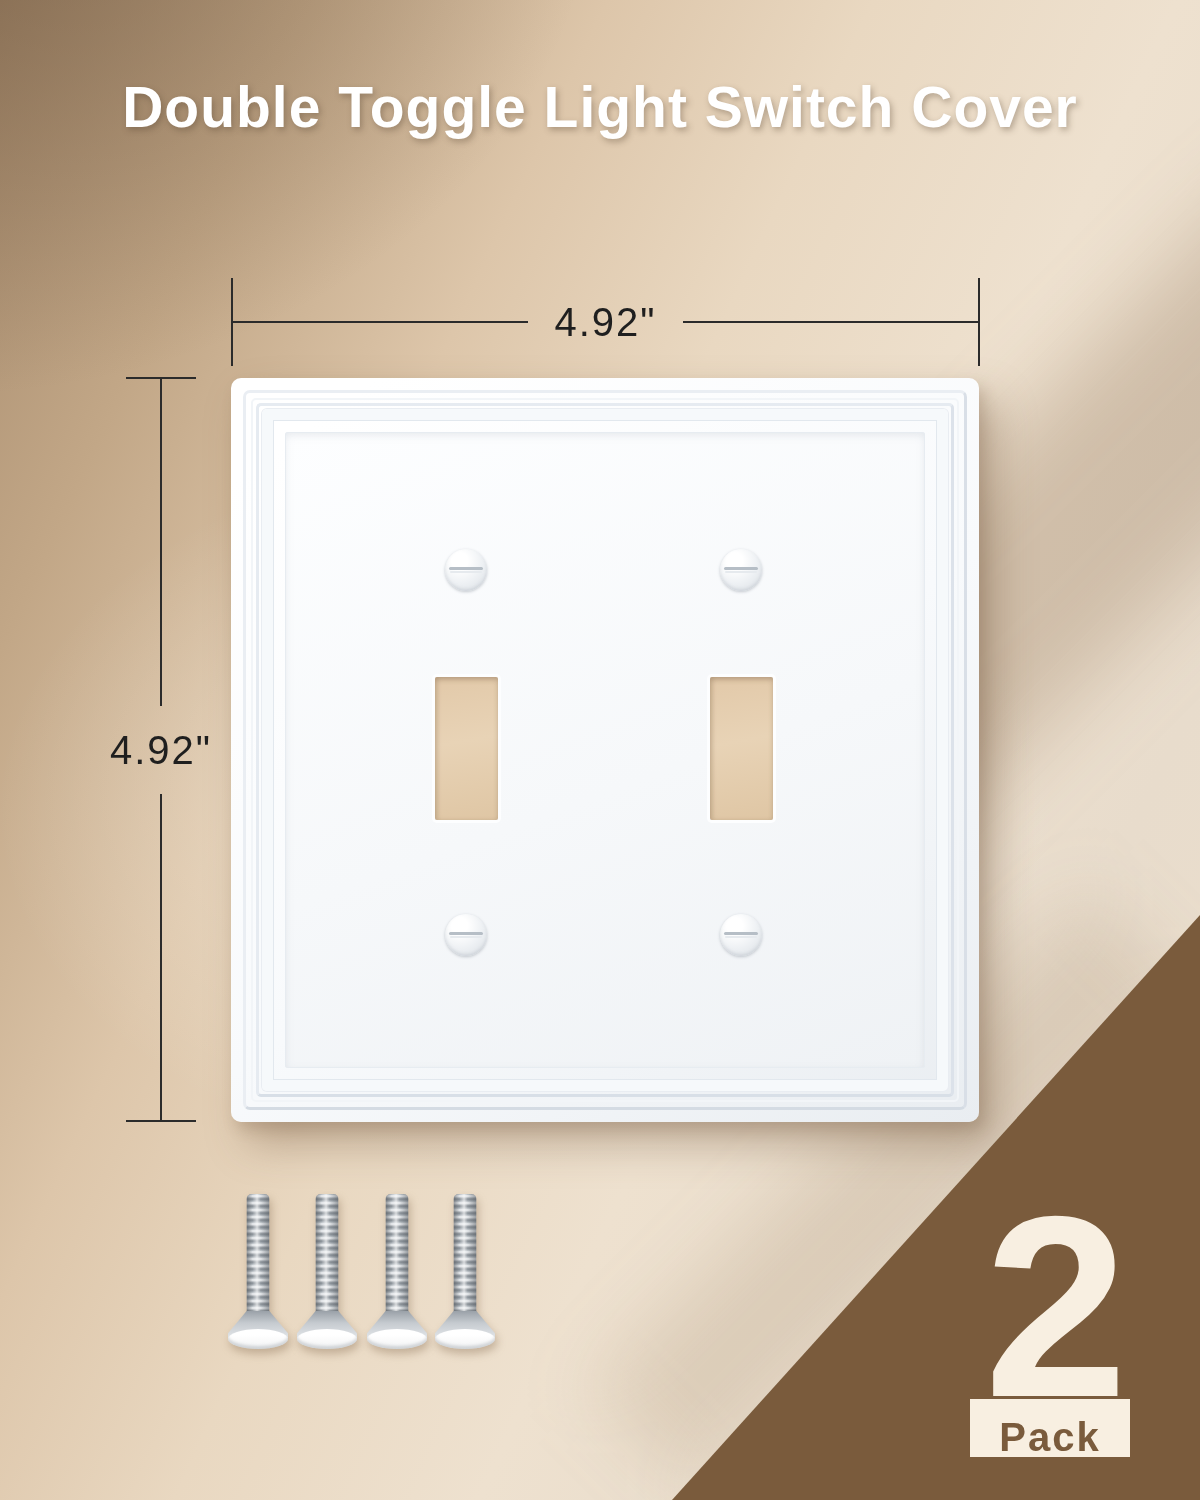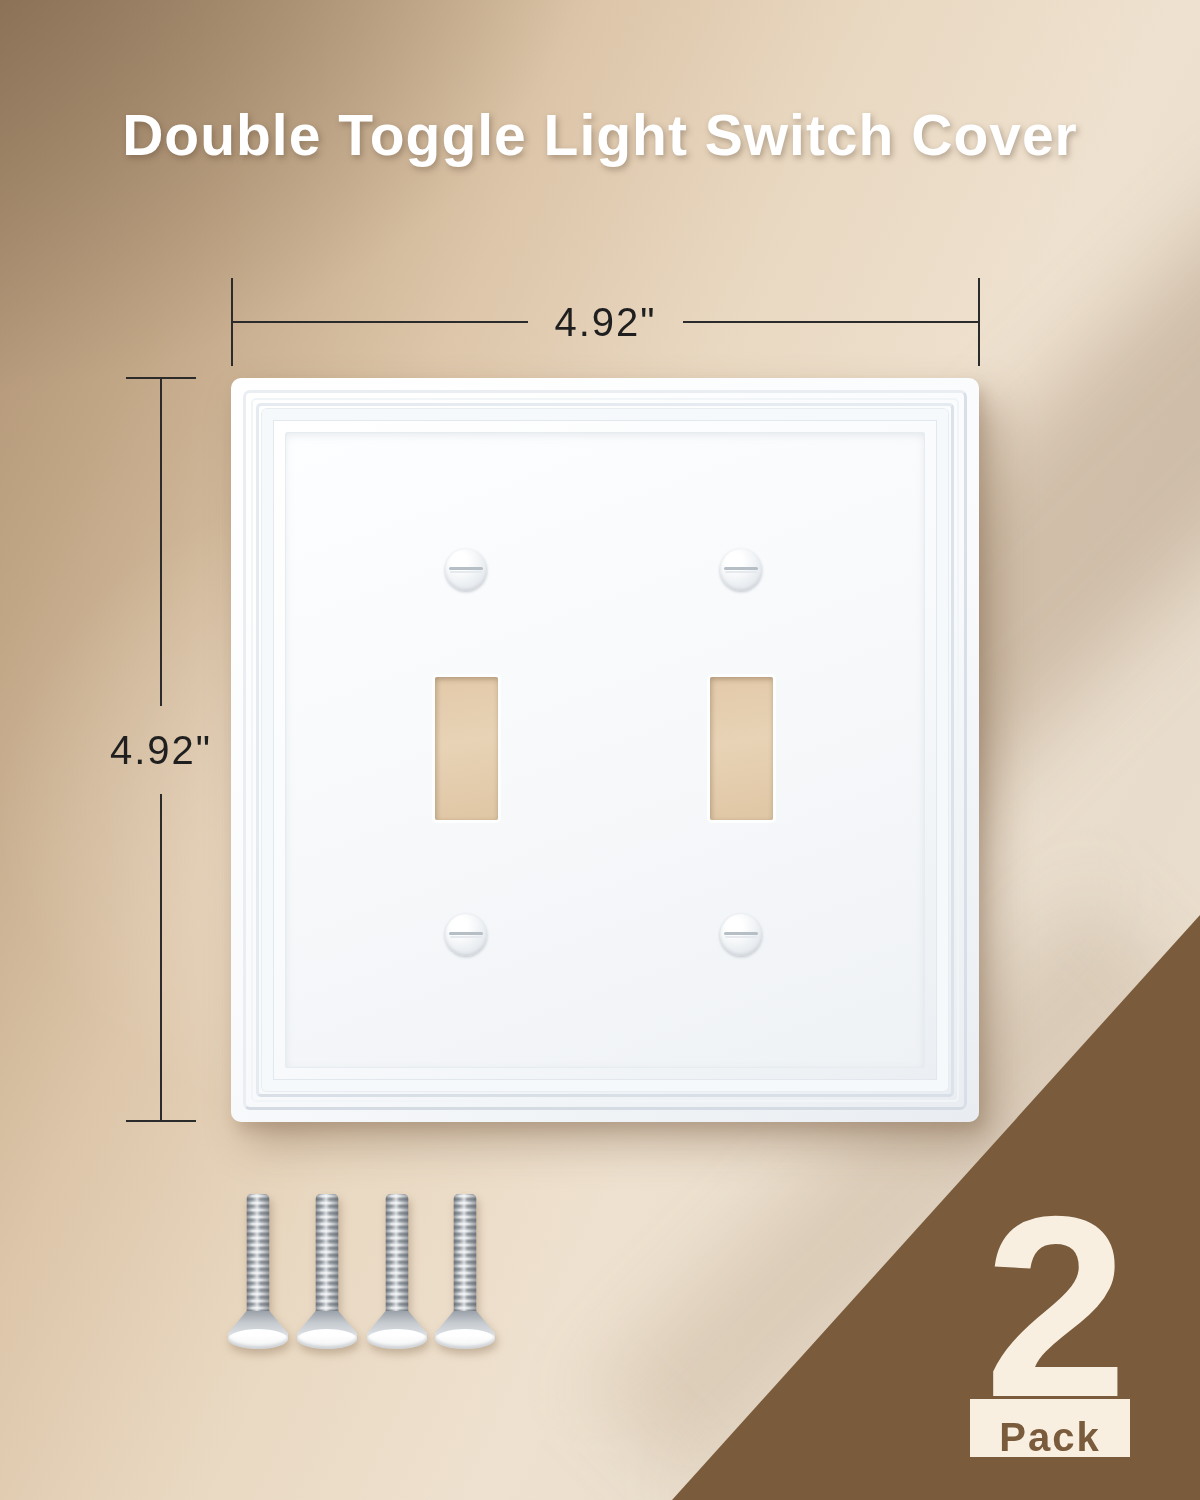--- a/index.html
+++ b/index.html
@@ -16,21 +16,21 @@
     background: rgba(142,112,82,0.30); filter: blur(42px);
     transform: rotate(-45deg); pointer-events:none;
   }
   .shadow-band2 {
     position:absolute; left:540px; top:1120px; width:700px; height:140px;
     background: rgba(150,120,88,0.18); filter: blur(38px);
     transform: rotate(-45deg); pointer-events:none;
   }
 
   .page-title {
-    position:absolute; left:0; top:102px; width:1200px; text-align:center;
+    position:absolute; left:0; top:74px; width:1200px; text-align:center;
     font-size:57px; font-weight:bold; color:#ffffff; letter-spacing:1px;
     text-shadow: 2px 3px 6px rgba(85,65,48,0.38);
   }
 
   
   .dim { color:#1f1f1f; }
   .dim-h { position:absolute; left:231px; top:278px; width:749px; height:88px; }
   .dim-h .tick { position:absolute; top:0; width:2px; height:88px; background:#2b2b2b; }
   .dim-h .tick.left { left:0; }
   .dim-h .tick.right { right:0; }

